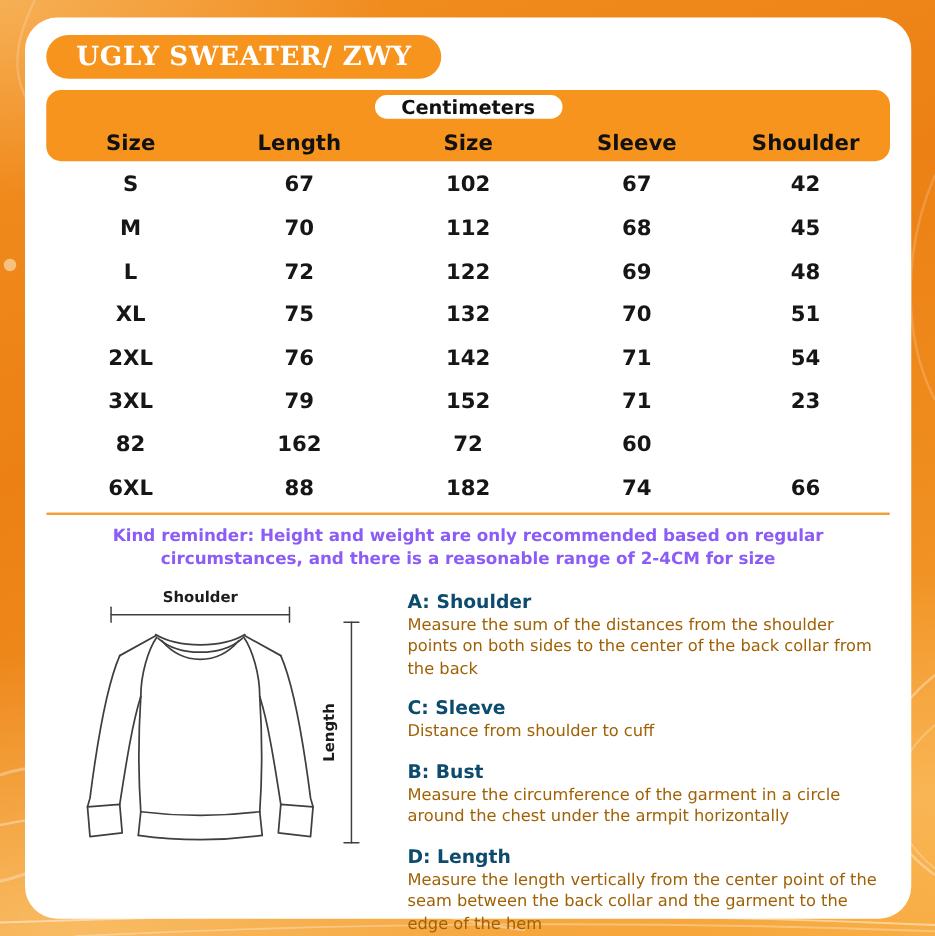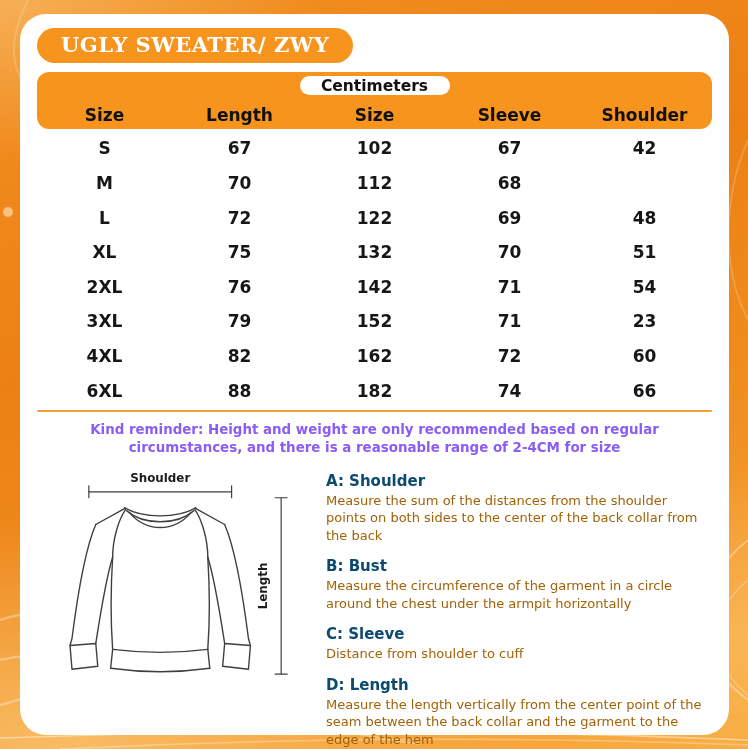--- a/index.html
+++ b/index.html
@@ -94,20 +94,21 @@
           <span class="tcell">67</span>
           <span class="tcell">102</span>
           <span class="tcell">67</span>
           <span class="tcell">42</span>
         </div>
         <div class="trow">
           <span class="tcell">M</span>
           <span class="tcell">70</span>
           <span class="tcell">112</span>
           <span class="tcell">68</span>
+          <span class="tcell">45</span>
         </div>
         <div class="trow">
           <span class="tcell">L</span>
           <span class="tcell">72</span>
           <span class="tcell">122</span>
           <span class="tcell">69</span>
           <span class="tcell">48</span>
         </div>
         <div class="trow">
           <span class="tcell">XL</span>
@@ -124,21 +125,20 @@
           <span class="tcell">54</span>
         </div>
         <div class="trow">
           <span class="tcell">3XL</span>
           <span class="tcell">79</span>
           <span class="tcell">152</span>
           <span class="tcell">71</span>
           <span class="tcell">23</span>
         </div>
         <div class="trow">
-          <span class="tcell">4XL</span>
           <span class="tcell">82</span>
           <span class="tcell">162</span>
           <span class="tcell">72</span>
           <span class="tcell">60</span>
         </div>
         <div class="trow">
           <span class="tcell">6XL</span>
           <span class="tcell">88</span>
           <span class="tcell">182</span>
           <span class="tcell">74</span>
@@ -194,26 +194,26 @@
           <text x="218" y="119" text-anchor="middle" font-size="12" font-weight="bold" fill="#1c1c1c" transform="rotate(-90 218 119)">Length</text>
         </svg>
       </div>
 
       <div class="guide">
         <div class="guide-item">
           <p class="guide-title">A: Shoulder</p>
           <p class="guide-text">Measure the sum of the distances from the shoulder points on both sides to the center of the back collar from the back</p>
         </div>
         <div class="guide-item">
+          <p class="guide-title">C: Sleeve</p>
+          <p class="guide-text">Distance from shoulder to cuff</p>
+        </div>
+        <div class="guide-item">
           <p class="guide-title">B: Bust</p>
           <p class="guide-text">Measure the circumference of the garment in a circle around the chest under the armpit horizontally</p>
-        </div>
-        <div class="guide-item">
-          <p class="guide-title">C: Sleeve</p>
-          <p class="guide-text">Distance from shoulder to cuff</p>
         </div>
         <div class="guide-item">
           <p class="guide-title">D: Length</p>
           <p class="guide-text">Measure the length vertically from the center point of the seam between the back collar and the garment to the edge of the hem</p>
         </div>
       </div>
 
     </div>
   </div>
 </div>

